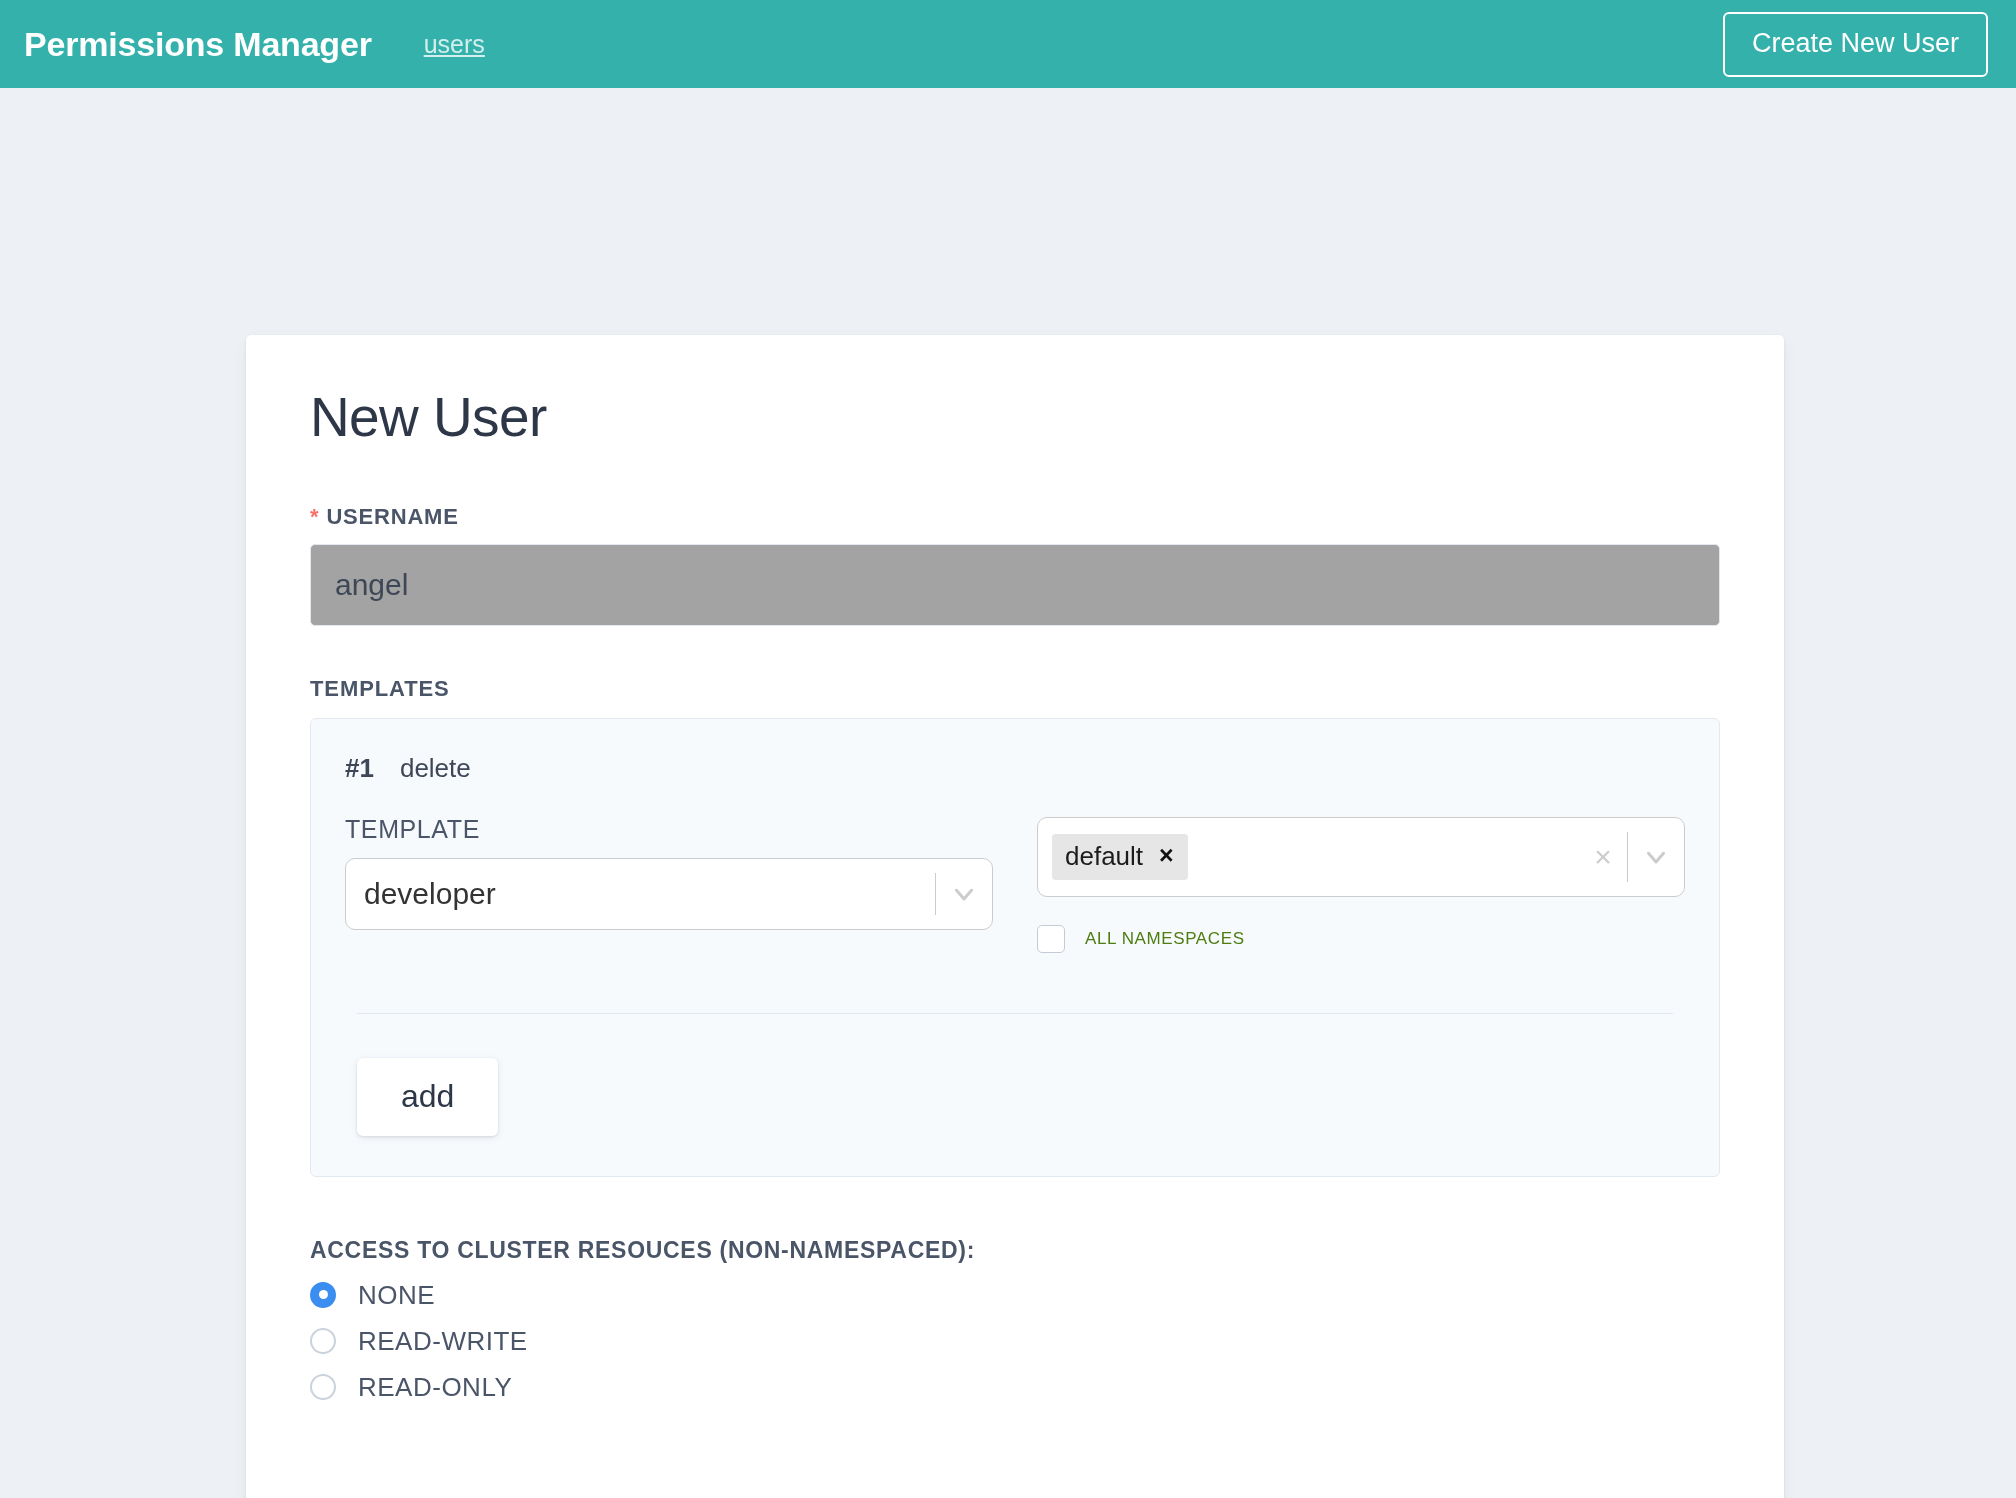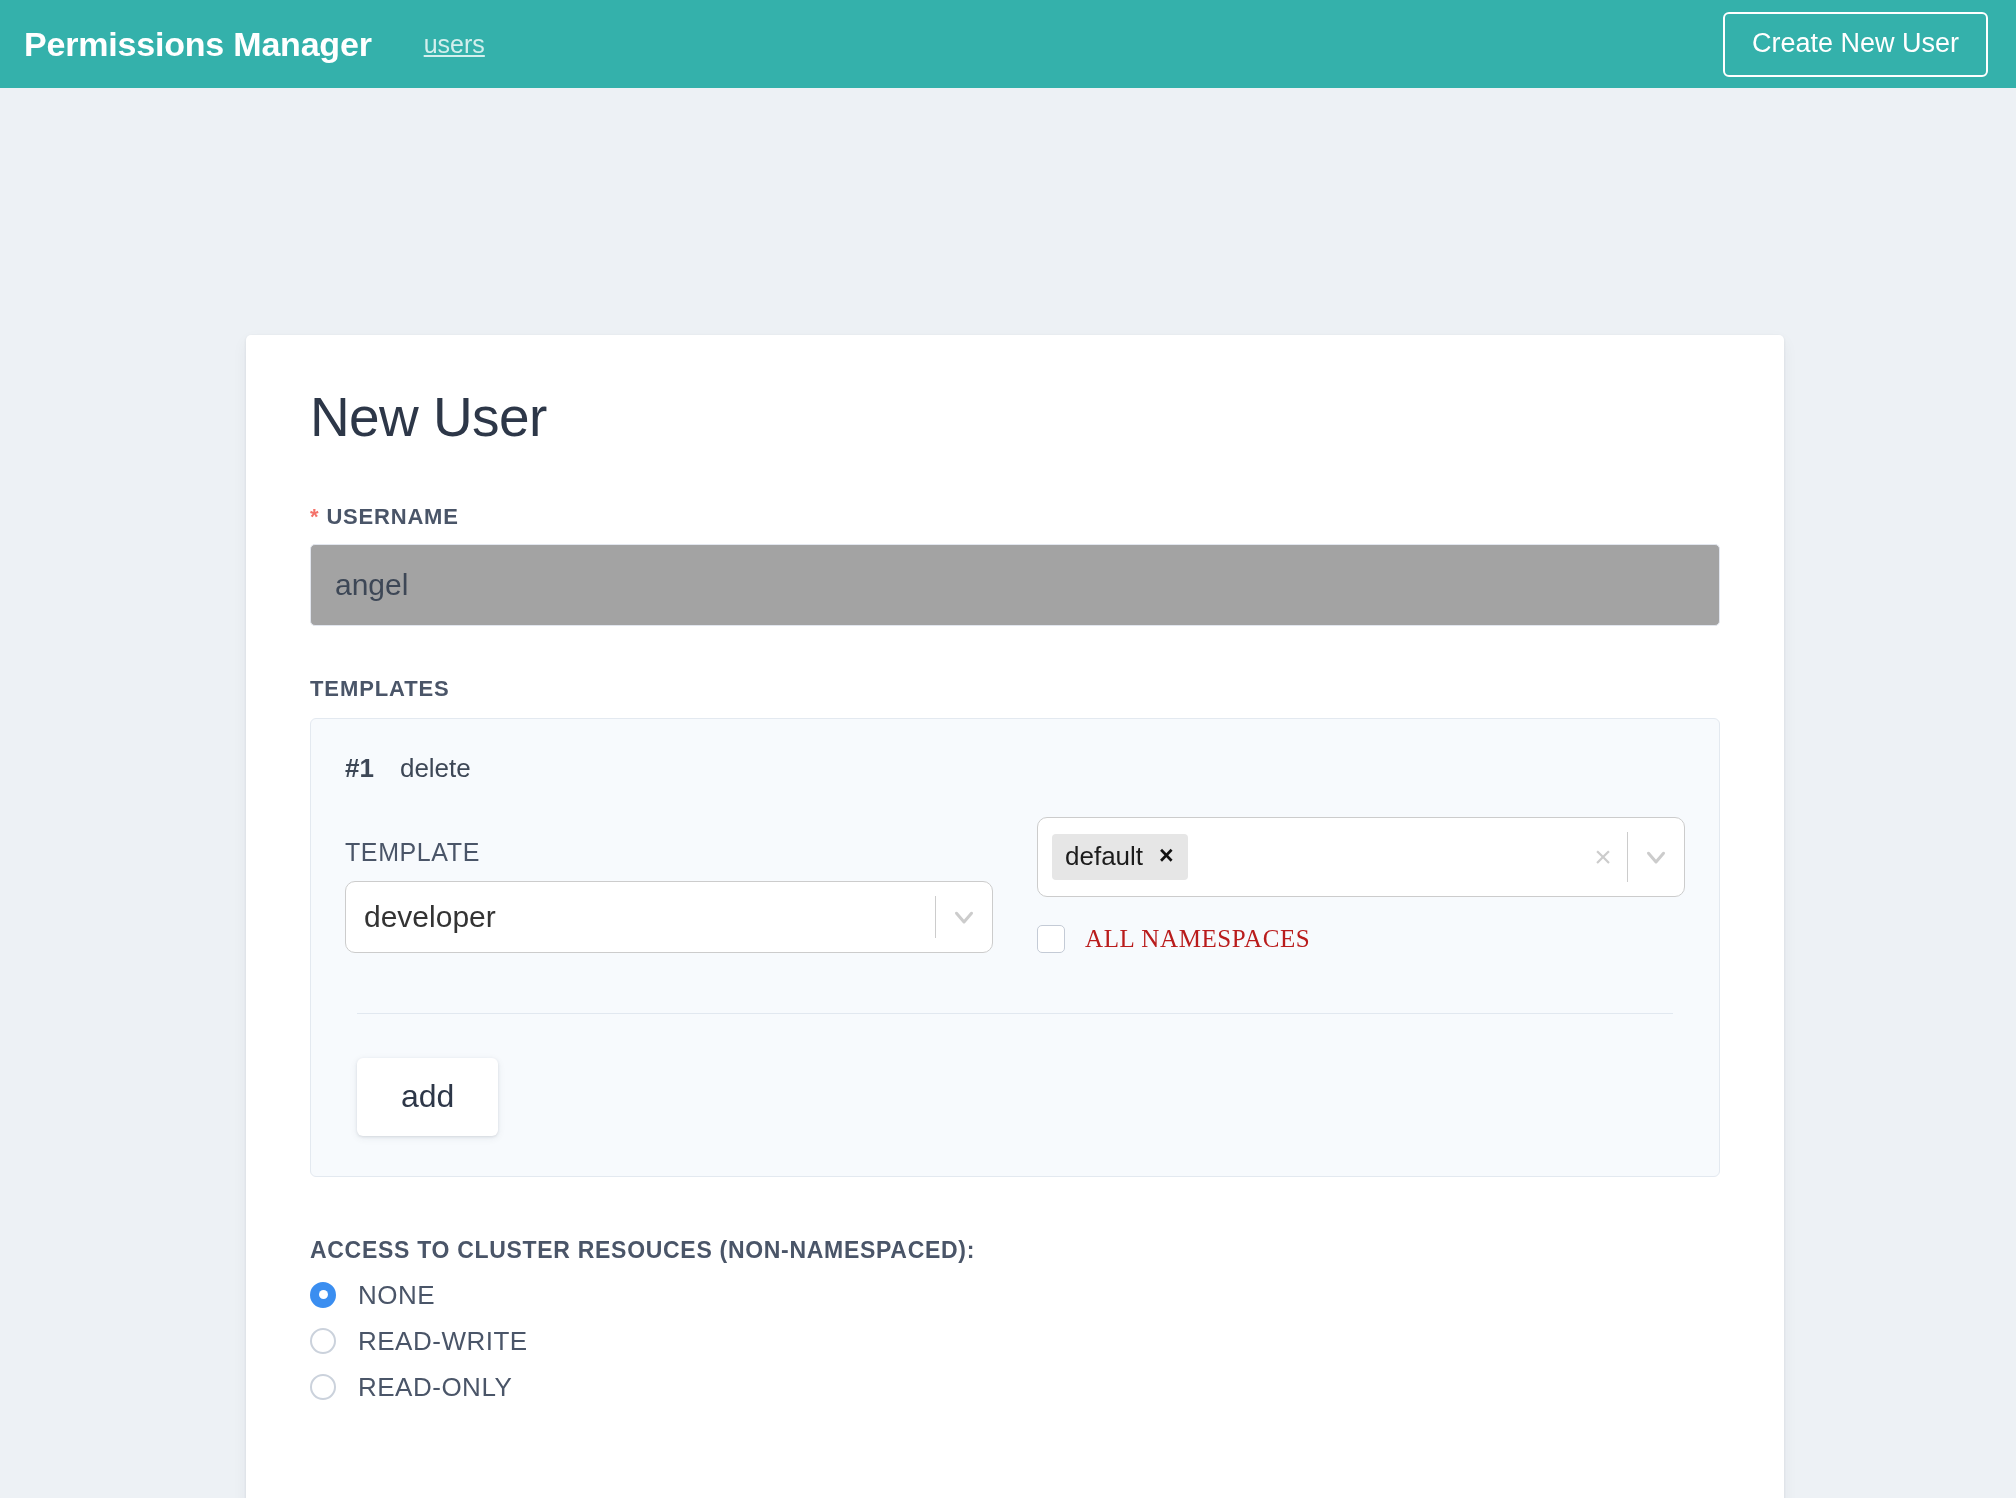--- a/index.html
+++ b/index.html
@@ -143,21 +143,20 @@
   .tpl-delete {
     font-size: 26px;
     color: #3d4756;
     line-height: 1;
     cursor: pointer;
   }
 
   .tpl-cols {
     display: flex;
     gap: 44px;
-    align-items: flex-end;
   }
   .tpl-col { flex: 1 1 0; min-width: 0; }
 
   .sub-label {
     font-size: 25px;
     color: #4a5568;
     letter-spacing: 0.6px;
     margin-bottom: 16px;
     line-height: 1;
   }
@@ -251,25 +250,24 @@
   .checkbox {
     width: 28px;
     height: 28px;
     border: 1px solid #c4cbd6;
     border-radius: 5px;
     background: #ffffff;
     flex: 0 0 auto;
     cursor: pointer;
   }
   .check-label {
-    font-size: 25px;
-    color: #b91c1c;
+    font-size: 17px;
+    color: #4d7c0f;
     letter-spacing: 0.6px;
     line-height: 1;
-    font-family: Liberation Serif, serif;
   }
 
   .panel-divider {
     height: 1px;
     background: #e1e8f0;
     margin: 60px 12px 0 12px;
   }
 
   .add-btn {
     margin-top: 44px;

